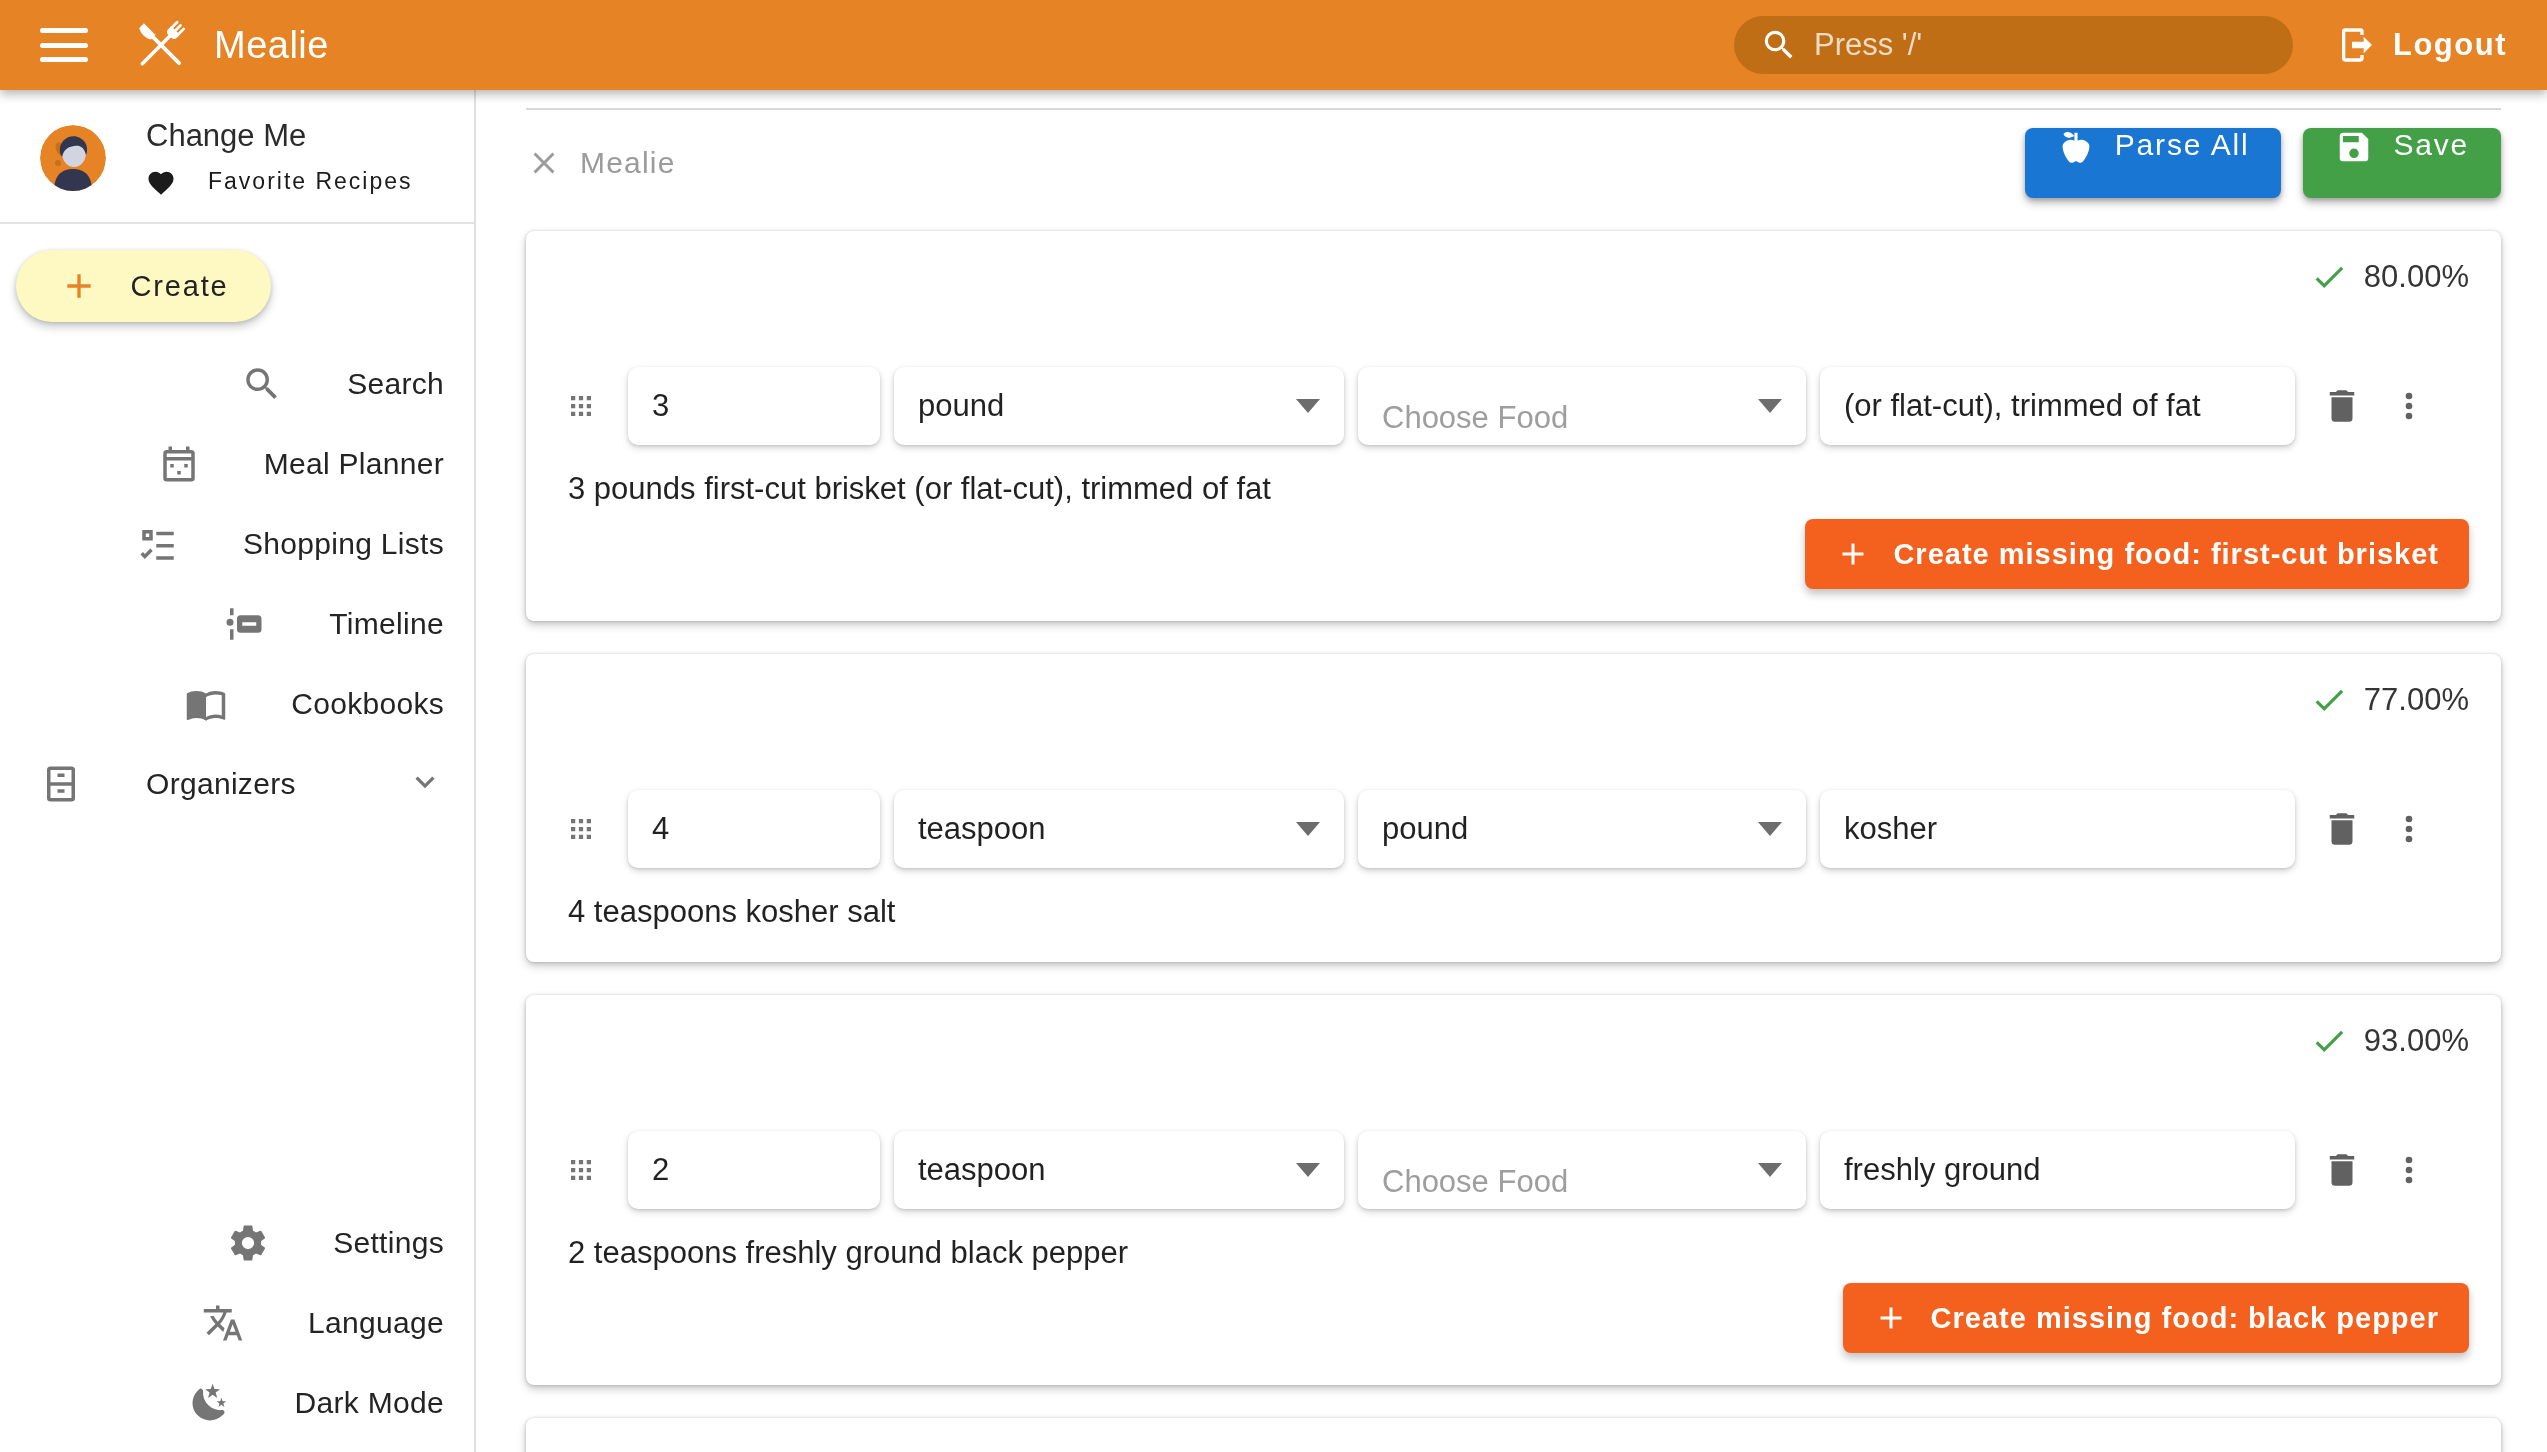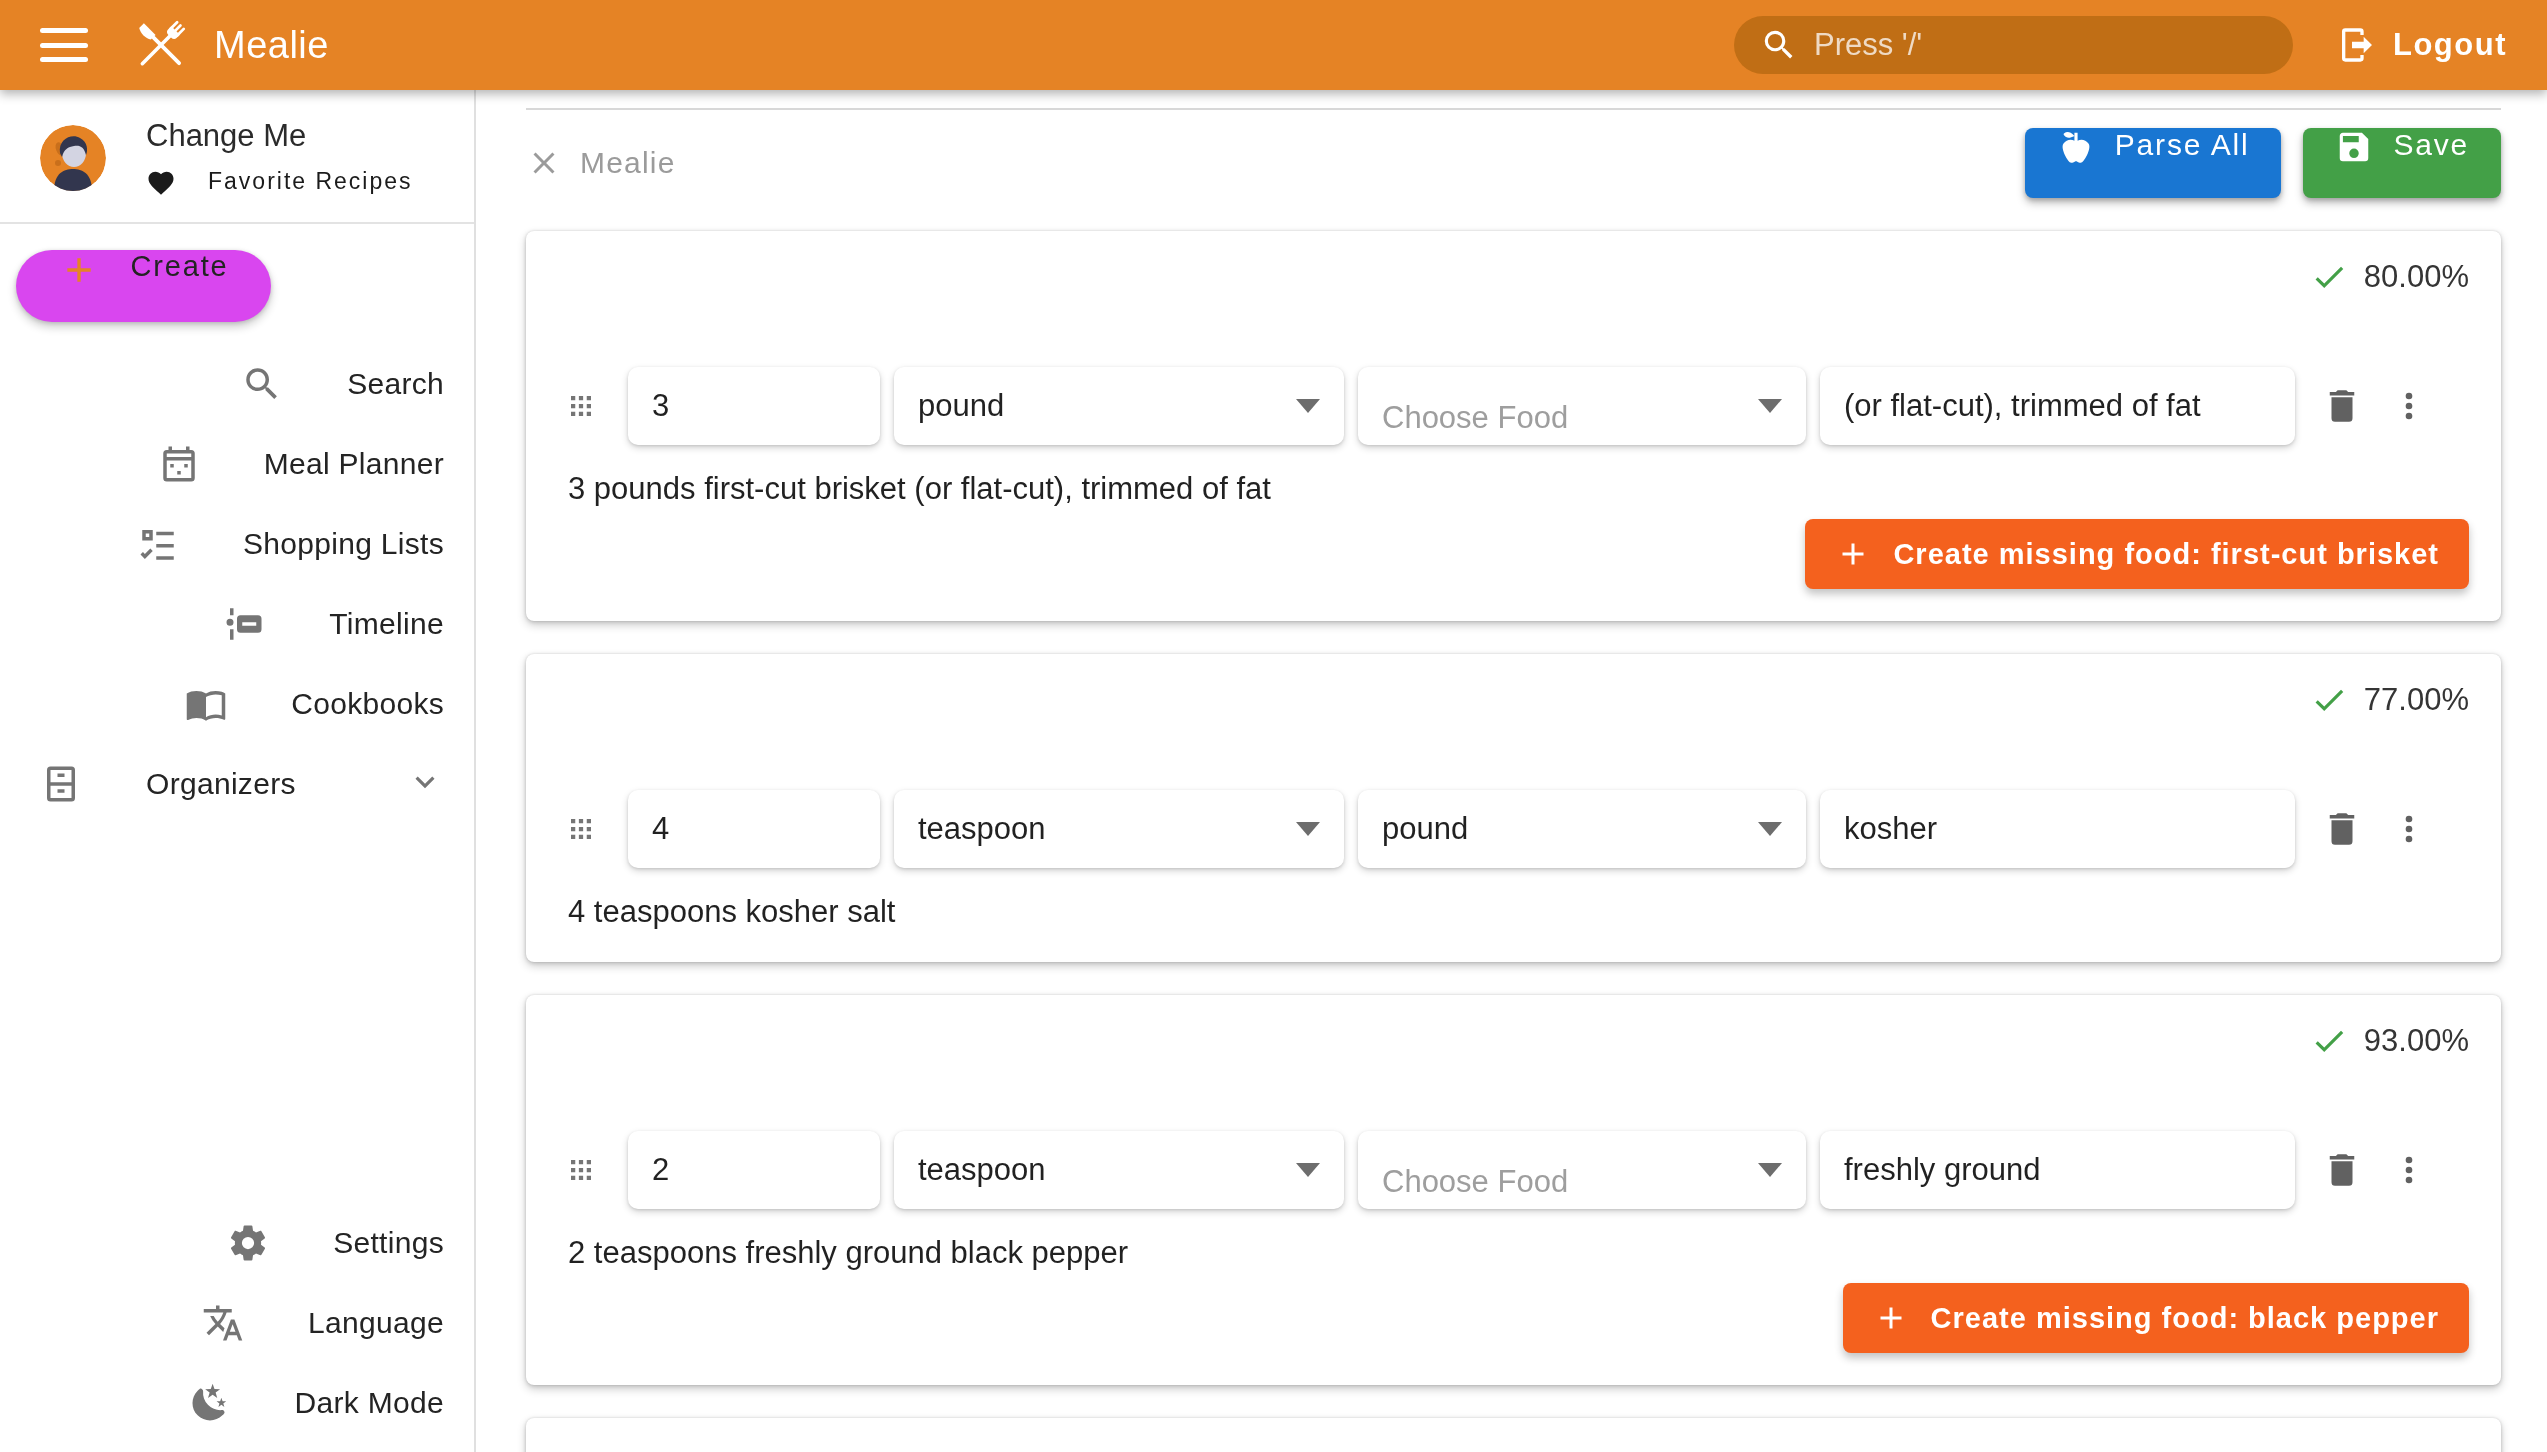--- a/index.html
+++ b/index.html
@@ -52,22 +52,22 @@
   .user-block { padding:28px 0 24px 40px; display:flex; align-items:center; border-bottom:2px solid #E3E3E3; }
   .avatar { width:66px; height:66px; border-radius:50%; overflow:hidden; flex:0 0 auto; }
   .user-meta { margin-left:40px; }
   .user-name { font-size:31px; color:#2b2b2b; margin-bottom:14px; }
   .fav-row { display:flex; align-items:flex-start; gap:32px; cursor:pointer; }
   .fav-row svg { width:30px; height:30px; fill:#1b1b1b; }
   .fav-label { font-size:23px; font-weight:500; letter-spacing:2px; color:#1b1b1b; }
 
   .create-btn {
     margin:26px 0 0 16px; width:255px; height:72px; border-radius:36px;
-    background:#d946ef; box-shadow:0 5px 10px rgba(0,0,0,.20), 0 1px 4px rgba(0,0,0,.14);
-    display:flex; justify-content:center; gap:32px; cursor:pointer;
+    background:#fef9c3; box-shadow:0 5px 10px rgba(0,0,0,.20), 0 1px 4px rgba(0,0,0,.14);
+    display:flex; align-items:center; justify-content:center; gap:32px; cursor:pointer;
   }
   .create-btn svg { width:40px; height:40px; fill:var(--primary,#E58325); }
   .create-btn .lbl { font-size:29px; font-weight:500; letter-spacing:1.8px; color:#232323; }
 
   .nav-list { margin-top:22px; }
   .nav-item { height:80px; display:flex; align-items:center; padding:0 30px 0 40px; cursor:pointer;justify-content:flex-end; }
   .nav-item .ico { width:42px; height:42px; flex:0 0 auto; display:flex; }
   .nav-item .ico svg { width:42px; height:42px; fill:#757575; }
   .nav-item .lbl { margin-left:64px; font-size:30px; color:#242424; letter-spacing:0.3px; }
   .nav-item .trail { margin-left:auto; }

